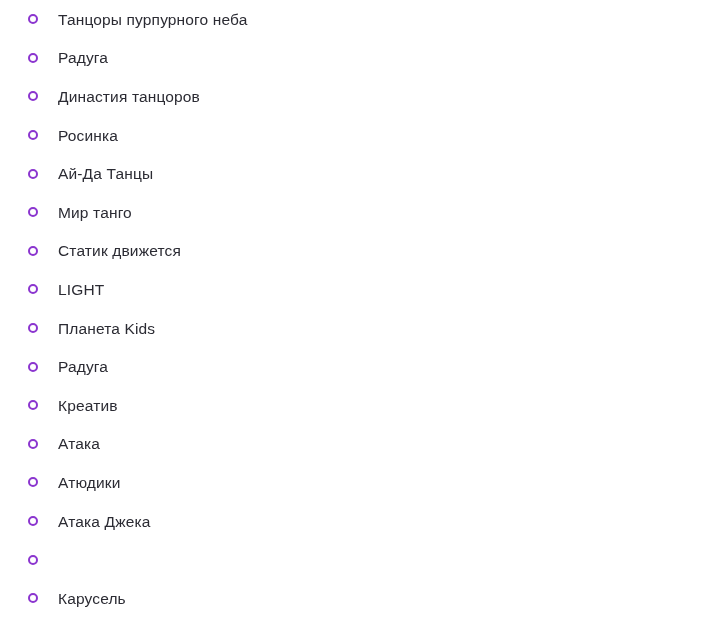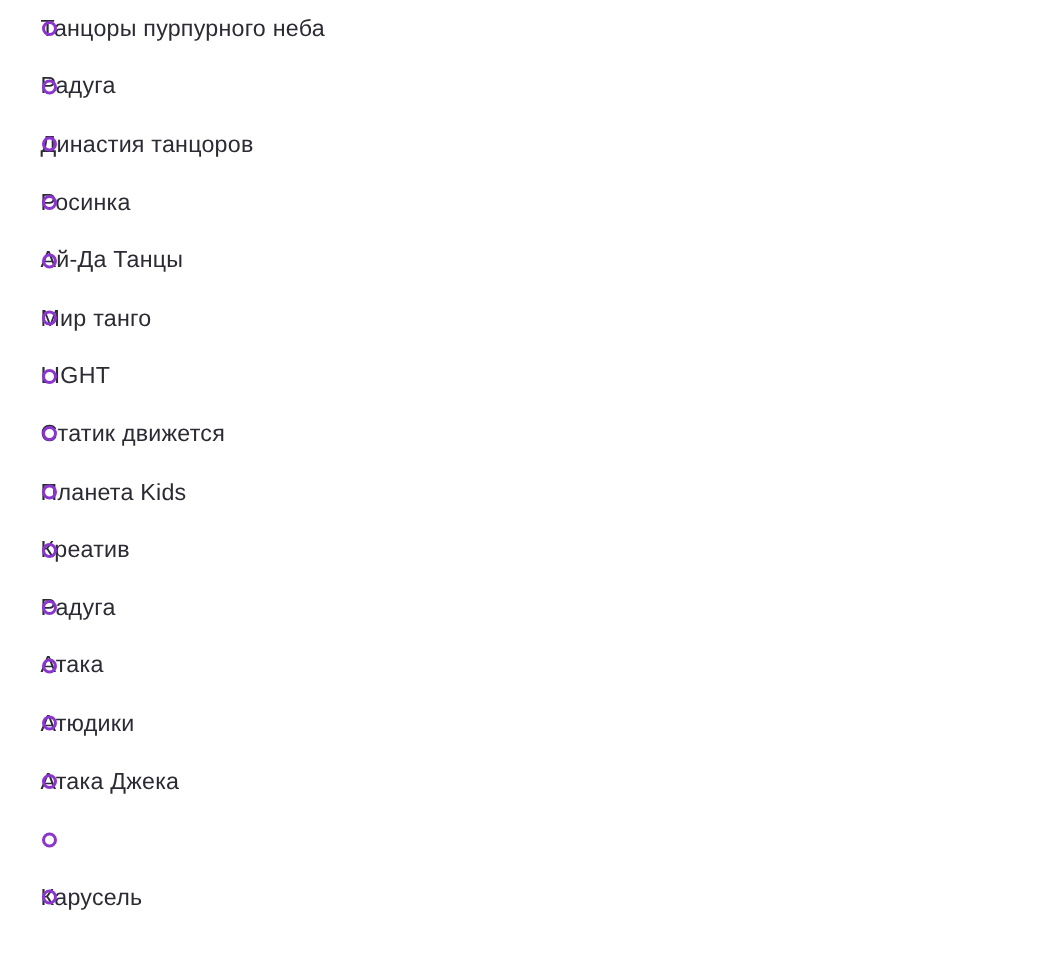--- a/index.html
+++ b/index.html
@@ -30,21 +30,21 @@
     left: 0;
     top: 0;
     width: 707px;
   }
 
   .list-item {
     position: relative;
     height: 38.6px;
     display: flex;
     align-items: center;
-    padding-left: 27px;
+    padding-left: 58px;
     box-sizing: border-box;
   }
 
   .bullet-ring-icon {
     position: absolute;
     left: 28px;
     top: 50%;
     transform: translateY(-50%);
     width: 10px;
     height: 10px;
@@ -87,37 +87,37 @@
       <li class="list-item">
         <span class="bullet-ring-icon" style="border-color: rgb(139, 53, 207);"></span>
         <span class="item-label">Ай-Да Танцы</span>
       </li>
       <li class="list-item">
         <span class="bullet-ring-icon" style="border-color: rgb(139, 53, 207);"></span>
         <span class="item-label">Мир танго</span>
       </li>
       <li class="list-item">
         <span class="bullet-ring-icon" style="border-color: rgb(139, 53, 207);"></span>
-        <span class="item-label">LIGHT</span>
+        <span class="item-label">Статик движется</span>
       </li>
       <li class="list-item">
         <span class="bullet-ring-icon" style="border-color: rgb(139, 53, 207);"></span>
-        <span class="item-label">Статик движется</span>
+        <span class="item-label">LIGHT</span>
       </li>
       <li class="list-item">
         <span class="bullet-ring-icon" style="border-color: rgb(139, 53, 207);"></span>
         <span class="item-label">Планета Kids</span>
       </li>
       <li class="list-item">
         <span class="bullet-ring-icon" style="border-color: rgb(139, 53, 207);"></span>
-        <span class="item-label">Креатив</span>
+        <span class="item-label">Радуга</span>
       </li>
       <li class="list-item">
         <span class="bullet-ring-icon" style="border-color: rgb(139, 53, 207);"></span>
-        <span class="item-label">Радуга</span>
+        <span class="item-label">Креатив</span>
       </li>
       <li class="list-item">
         <span class="bullet-ring-icon" style="border-color: rgb(139, 53, 207);"></span>
         <span class="item-label">Атака</span>
       </li>
       <li class="list-item">
         <span class="bullet-ring-icon" style="border-color: rgb(139, 53, 207);"></span>
         <span class="item-label">Атюдики</span>
       </li>
       <li class="list-item">

